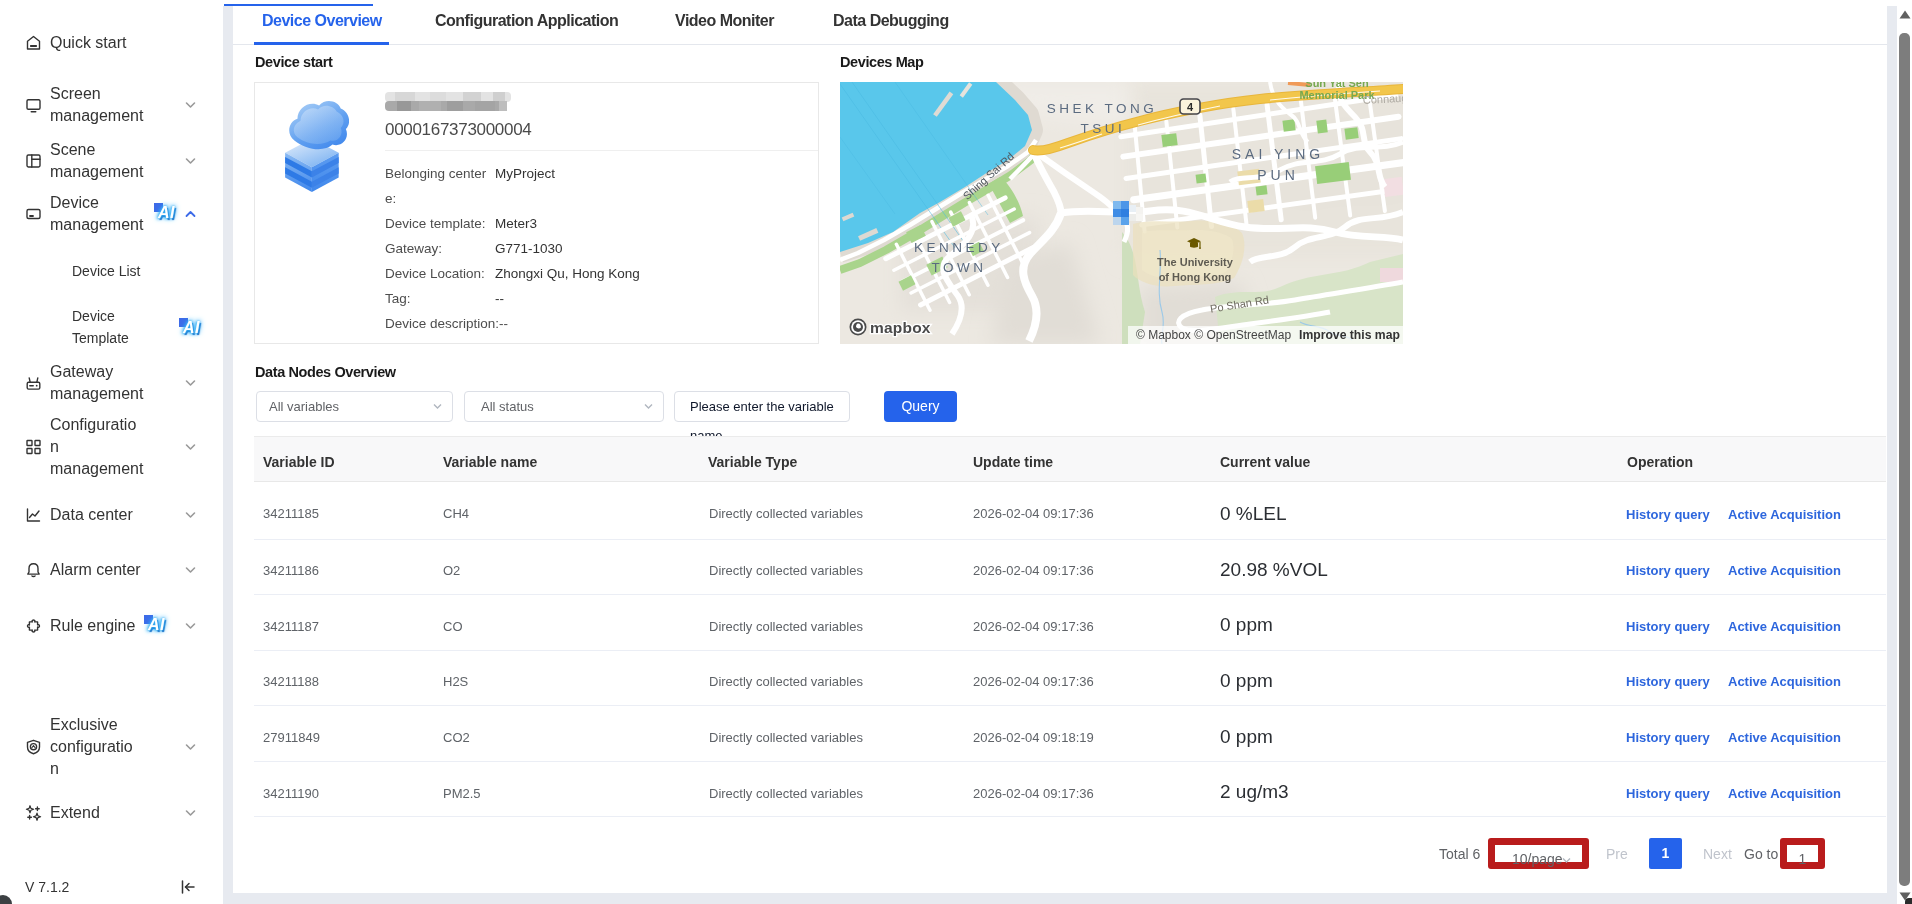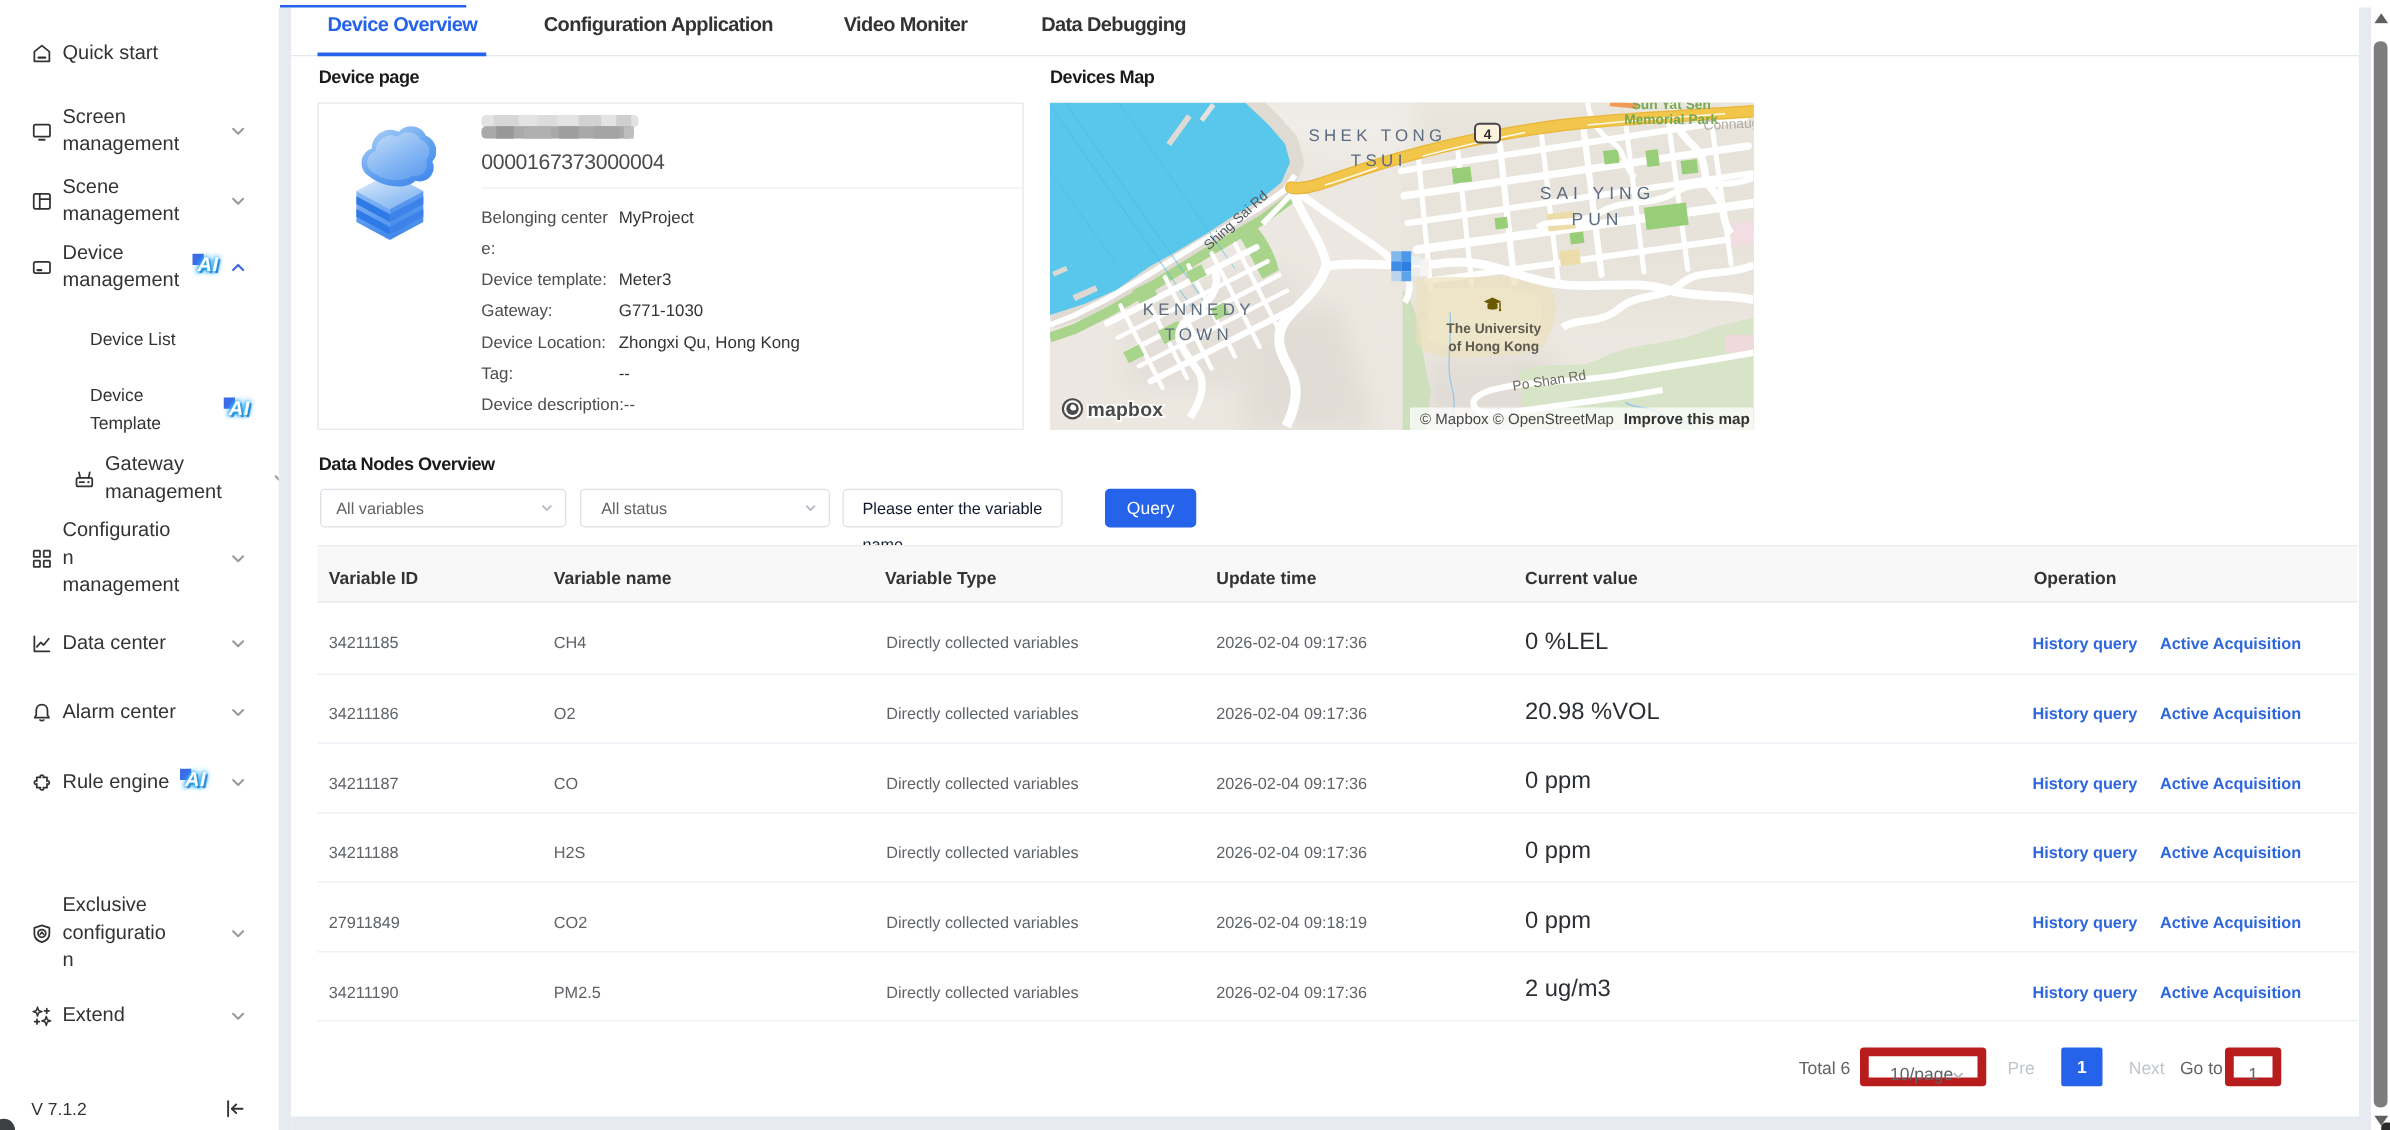--- a/index.html
+++ b/index.html
@@ -123,21 +123,21 @@
     </div>
 
     <div class="mi sub" style="top:305px;height:44px;">
       <span class="tx">Device<br>Template</span>
       <span class="ai" style="left:179px;top:13px;">
           <span class="sq"></span>
           <span class="t">AI</span>
         </span>
     </div>
 
-    <div class="mi" style="top:361px;height:44px;margin-left:34px;">
+    <div class="mi" style="top:361px;height:44px;">
       <svg class="ic lic" viewBox="0 0 17 17">
           <rect x="2.2" y="7.8" width="12.6" height="6.8" rx="1.4"></rect>
           <path d="M5.2 7.8 L4.2 3.4"></path>
           <path d="M11.8 7.8 L12.8 3.4"></path>
           <path d="M4.8 11.2 L8.2 11.2" stroke-width="1.5"></path>
           <circle cx="11.7" cy="11.2" r="0.9" fill="#333" stroke="none"></circle>
         </svg>
       <span class="tx">Gateway<br>management</span>
       <svg class="ch chv" viewBox="0 0 13 13">
           <path d="M2.5 4.5 L6.5 8.5 L10.5 4.5"></path>
@@ -235,21 +235,21 @@
   <div id="bstrip"></div>
 
   <div id="main"></div>
   <div id="tabline"></div>
   <span class="tab act" style="left:262px;">Device Overview</span>
   <span class="tab" style="left:435px;">Configuration Application</span>
   <span class="tab" style="left:675px;">Video Moniter</span>
   <span class="tab" style="left:833px;">Data Debugging</span>
   <div id="tabu"></div>
 
-  <span class="sect" style="left:255px;top:54px;">Device page</span>
+  <span class="sect" style="left:255px;top:54px;">Device start</span>
   <span class="sect" style="left:840px;top:54px;">Devices Map</span>
 
   <div id="card"></div>
 
   <svg style="position:absolute;left:283px;top:91px;" width="66" height="103" viewBox="0 0 64 100">
     <defs>
       <linearGradient id="cg1" x1="0.2" y1="0" x2="0.9" y2="1">
         <stop offset="0" stop-color="#a7cdf6"></stop>
           <stop offset="0.55" stop-color="#5f9ff0"></stop>
           <stop offset="1" stop-color="#3d85ec"></stop>

